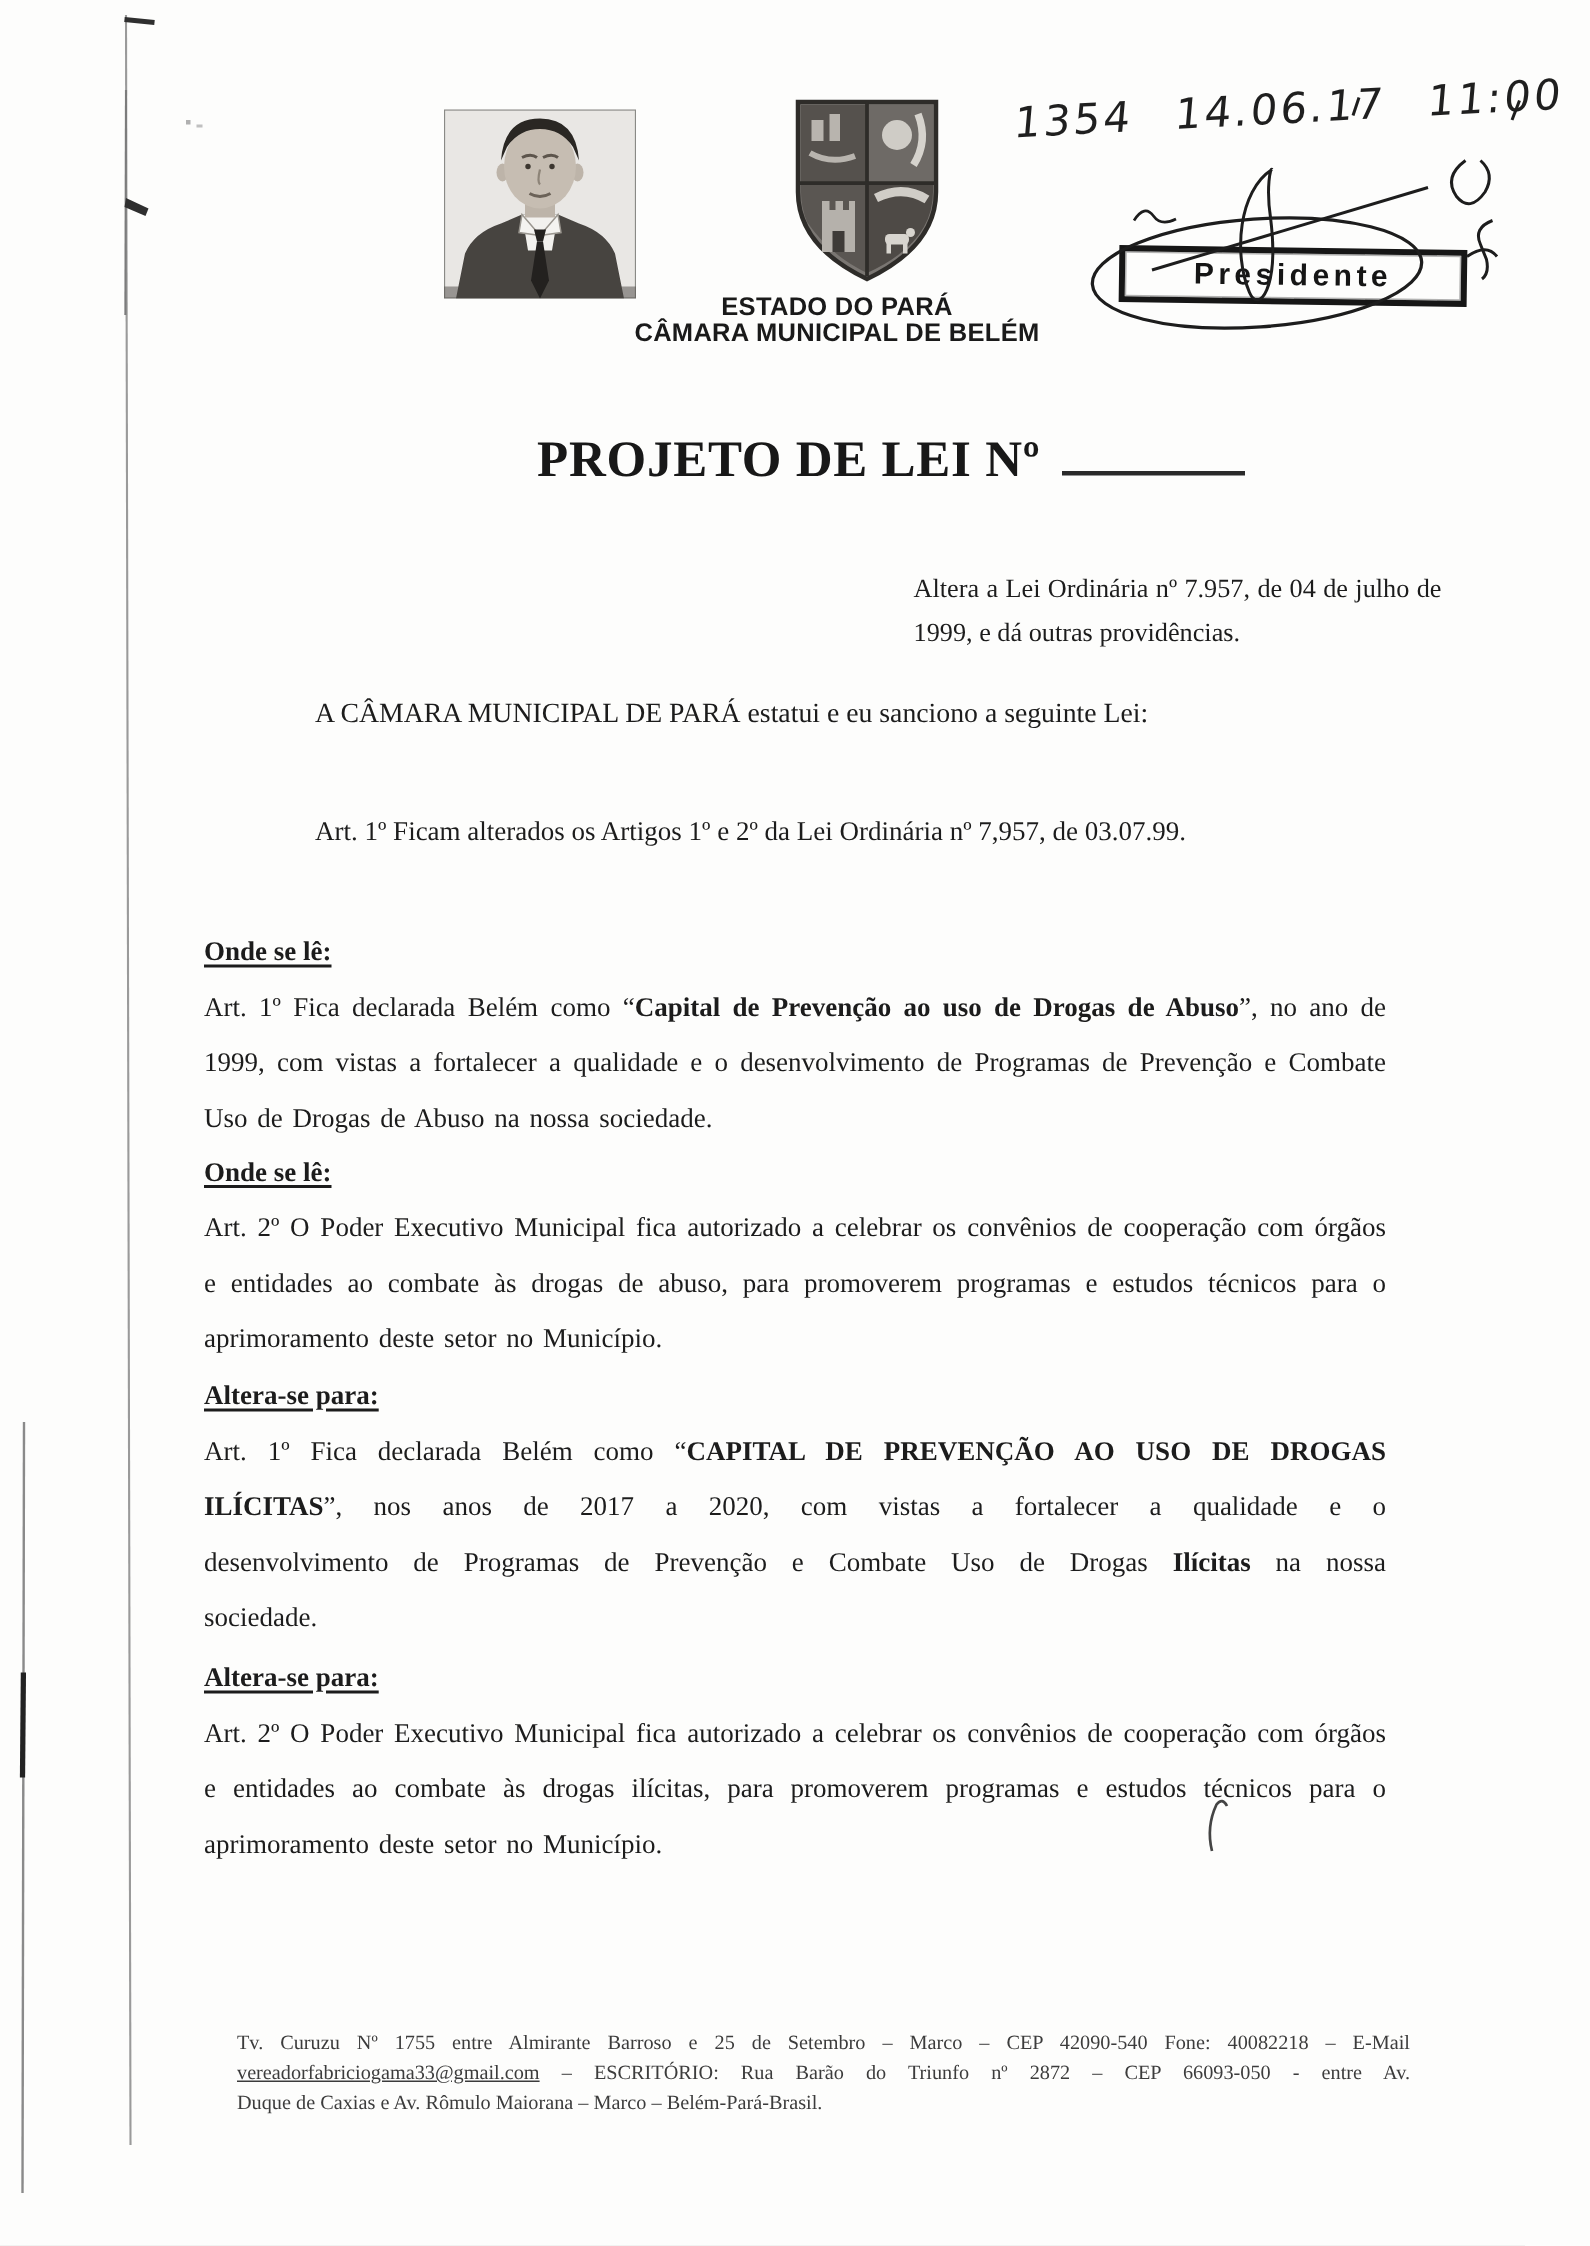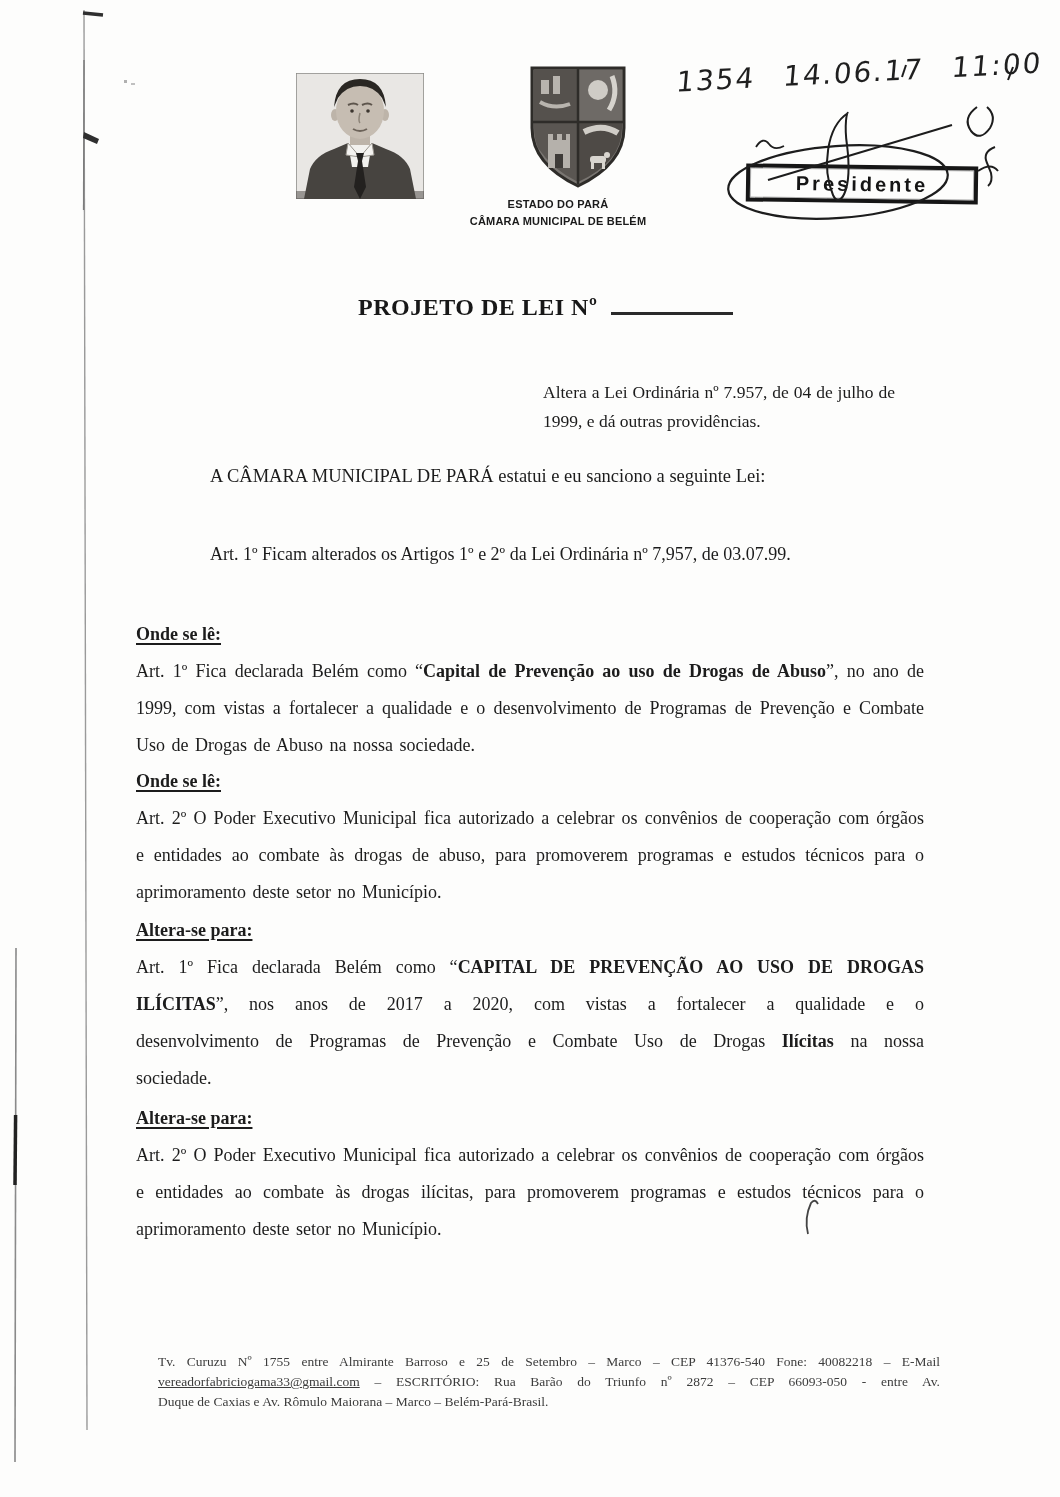--- a/index.html
+++ b/index.html
@@ -5,21 +5,21 @@
   html,body{margin:0;padding:0;background:#e9e9e9;}
   .page{
     position:relative;width:1060px;height:1497px;background:#fdfdfc;
     font-family:"Liberation Serif", serif;color:#1c1c1c;overflow:hidden;
   }
   
   .photo{position:absolute;left:296px;top:73px;width:128px;height:126px;}
   .crest{position:absolute;left:528px;top:64px;width:100px;height:126px;}
   .org{
     position:absolute;left:308px;top:196px;width:500px;text-align:center;
-    font-family:"Liberation Sans", sans-serif;font-weight:bold;font-size:11px;
+    font-family:"Liberation Sans", sans-serif;font-weight:bold;font-size:17px;
     line-height:17px;letter-spacing:.2px;color:#1a1a1a;
   }
   
   .handwriting{
     position:absolute;left:676px;top:56px;display:flex;gap:28px;
     font-family:"DejaVu Sans", sans-serif;font-size:28px;color:#1f1f1f;
     transform:rotate(-3deg) skewX(-8deg);letter-spacing:2px;white-space:nowrap;
   }
   
   .stamp{
@@ -29,27 +29,27 @@
     transform:rotate(0.8deg);background:transparent;
   }
   .stamp span{
     font-family:"Liberation Sans", sans-serif;font-weight:bold;font-size:20px;
     letter-spacing:3px;color:#151515;
   }
   .signature{position:absolute;left:690px;top:55px;width:350px;height:180px;pointer-events:none;}
   .artifacts{position:absolute;left:0;top:0;width:1060px;height:1497px;pointer-events:none;}
   
   .title{
-    position:absolute;left:358px;top:288px;font-weight:bold;font-size:24px;
+    position:absolute;left:358px;top:288px;font-weight:bold;font-size:34px;
     letter-spacing:.5px;white-space:nowrap;color:#181818;
   }
   .blank{display:inline-block;width:122px;height:24px;border-bottom:3px solid #2a2a2a;margin-left:14px;}
   
   .epigraph{
-    position:absolute;left:543px;top:378px;width:352px;font-size:17.5px;
+    position:absolute;left:609px;top:378px;width:352px;font-size:17.5px;
     line-height:29px;text-align:justify;
   }
   .preamble{position:absolute;left:210px;top:466px;width:740px;font-size:18.5px;white-space:nowrap;}
   .art-intro{position:absolute;left:210px;top:544px;width:740px;font-size:18px;white-space:nowrap;}
   
   .section{position:absolute;left:136px;width:788px;font-size:18px;line-height:37px;}
   .sec-heading{
     font-weight:bold;text-decoration:underline;text-decoration-thickness:2px;
     text-underline-offset:3px;
   }
@@ -182,18 +182,18 @@
     <div class="sec-heading">Altera-se para:</div>
     <p class="sec-para"><span>Art. 1º Fica declarada Belém como “</span><span class="b">CAPITAL DE PREVENÇÃO AO USO DE DROGAS ILÍCITAS</span><span>”, nos anos de 2017 a 2020, com vistas a fortalecer a qualidade e o desenvolvimento de Programas de Prevenção e Combate Uso de Drogas </span><span class="b">Ilícitas</span><span> na nossa sociedade.</span></p>
   </div>
 
   <div class="section" style="top:1100px;">
     <div class="sec-heading">Altera-se para:</div>
     <p class="sec-para"><span>Art. 2º O Poder Executivo Municipal fica autorizado a celebrar os convênios de cooperação com órgãos e entidades ao combate às drogas ilícitas, para promoverem programas e estudos técnicos para o aprimoramento deste setor no Município.</span></p>
   </div>
 
   <div class="footer">
-    <div class="jl">Tv. Curuzu Nº 1755 entre Almirante Barroso e 25 de Setembro – Marco – CEP 41376-540 Fone: 40082218 – E-Mail</div>
+    <div class="jl">Tv. Curuzu Nº 1755 entre Almirante Barroso e 25 de Setembro – Marco – CEP 42090-540 Fone: 40082218 – E-Mail</div>
     <div class="jl"><span class="email">vereadorfabriciogama33@gmail.com</span><span> – ESCRITÓRIO: Rua Barão do Triunfo nº 2872 – CEP 66093-050 - entre Av.</span></div>
     <div>Duque de Caxias e Av. Rômulo Maiorana – Marco – Belém-Pará-Brasil.</div>
   </div>
 
 </div>
 
 </body></html>

